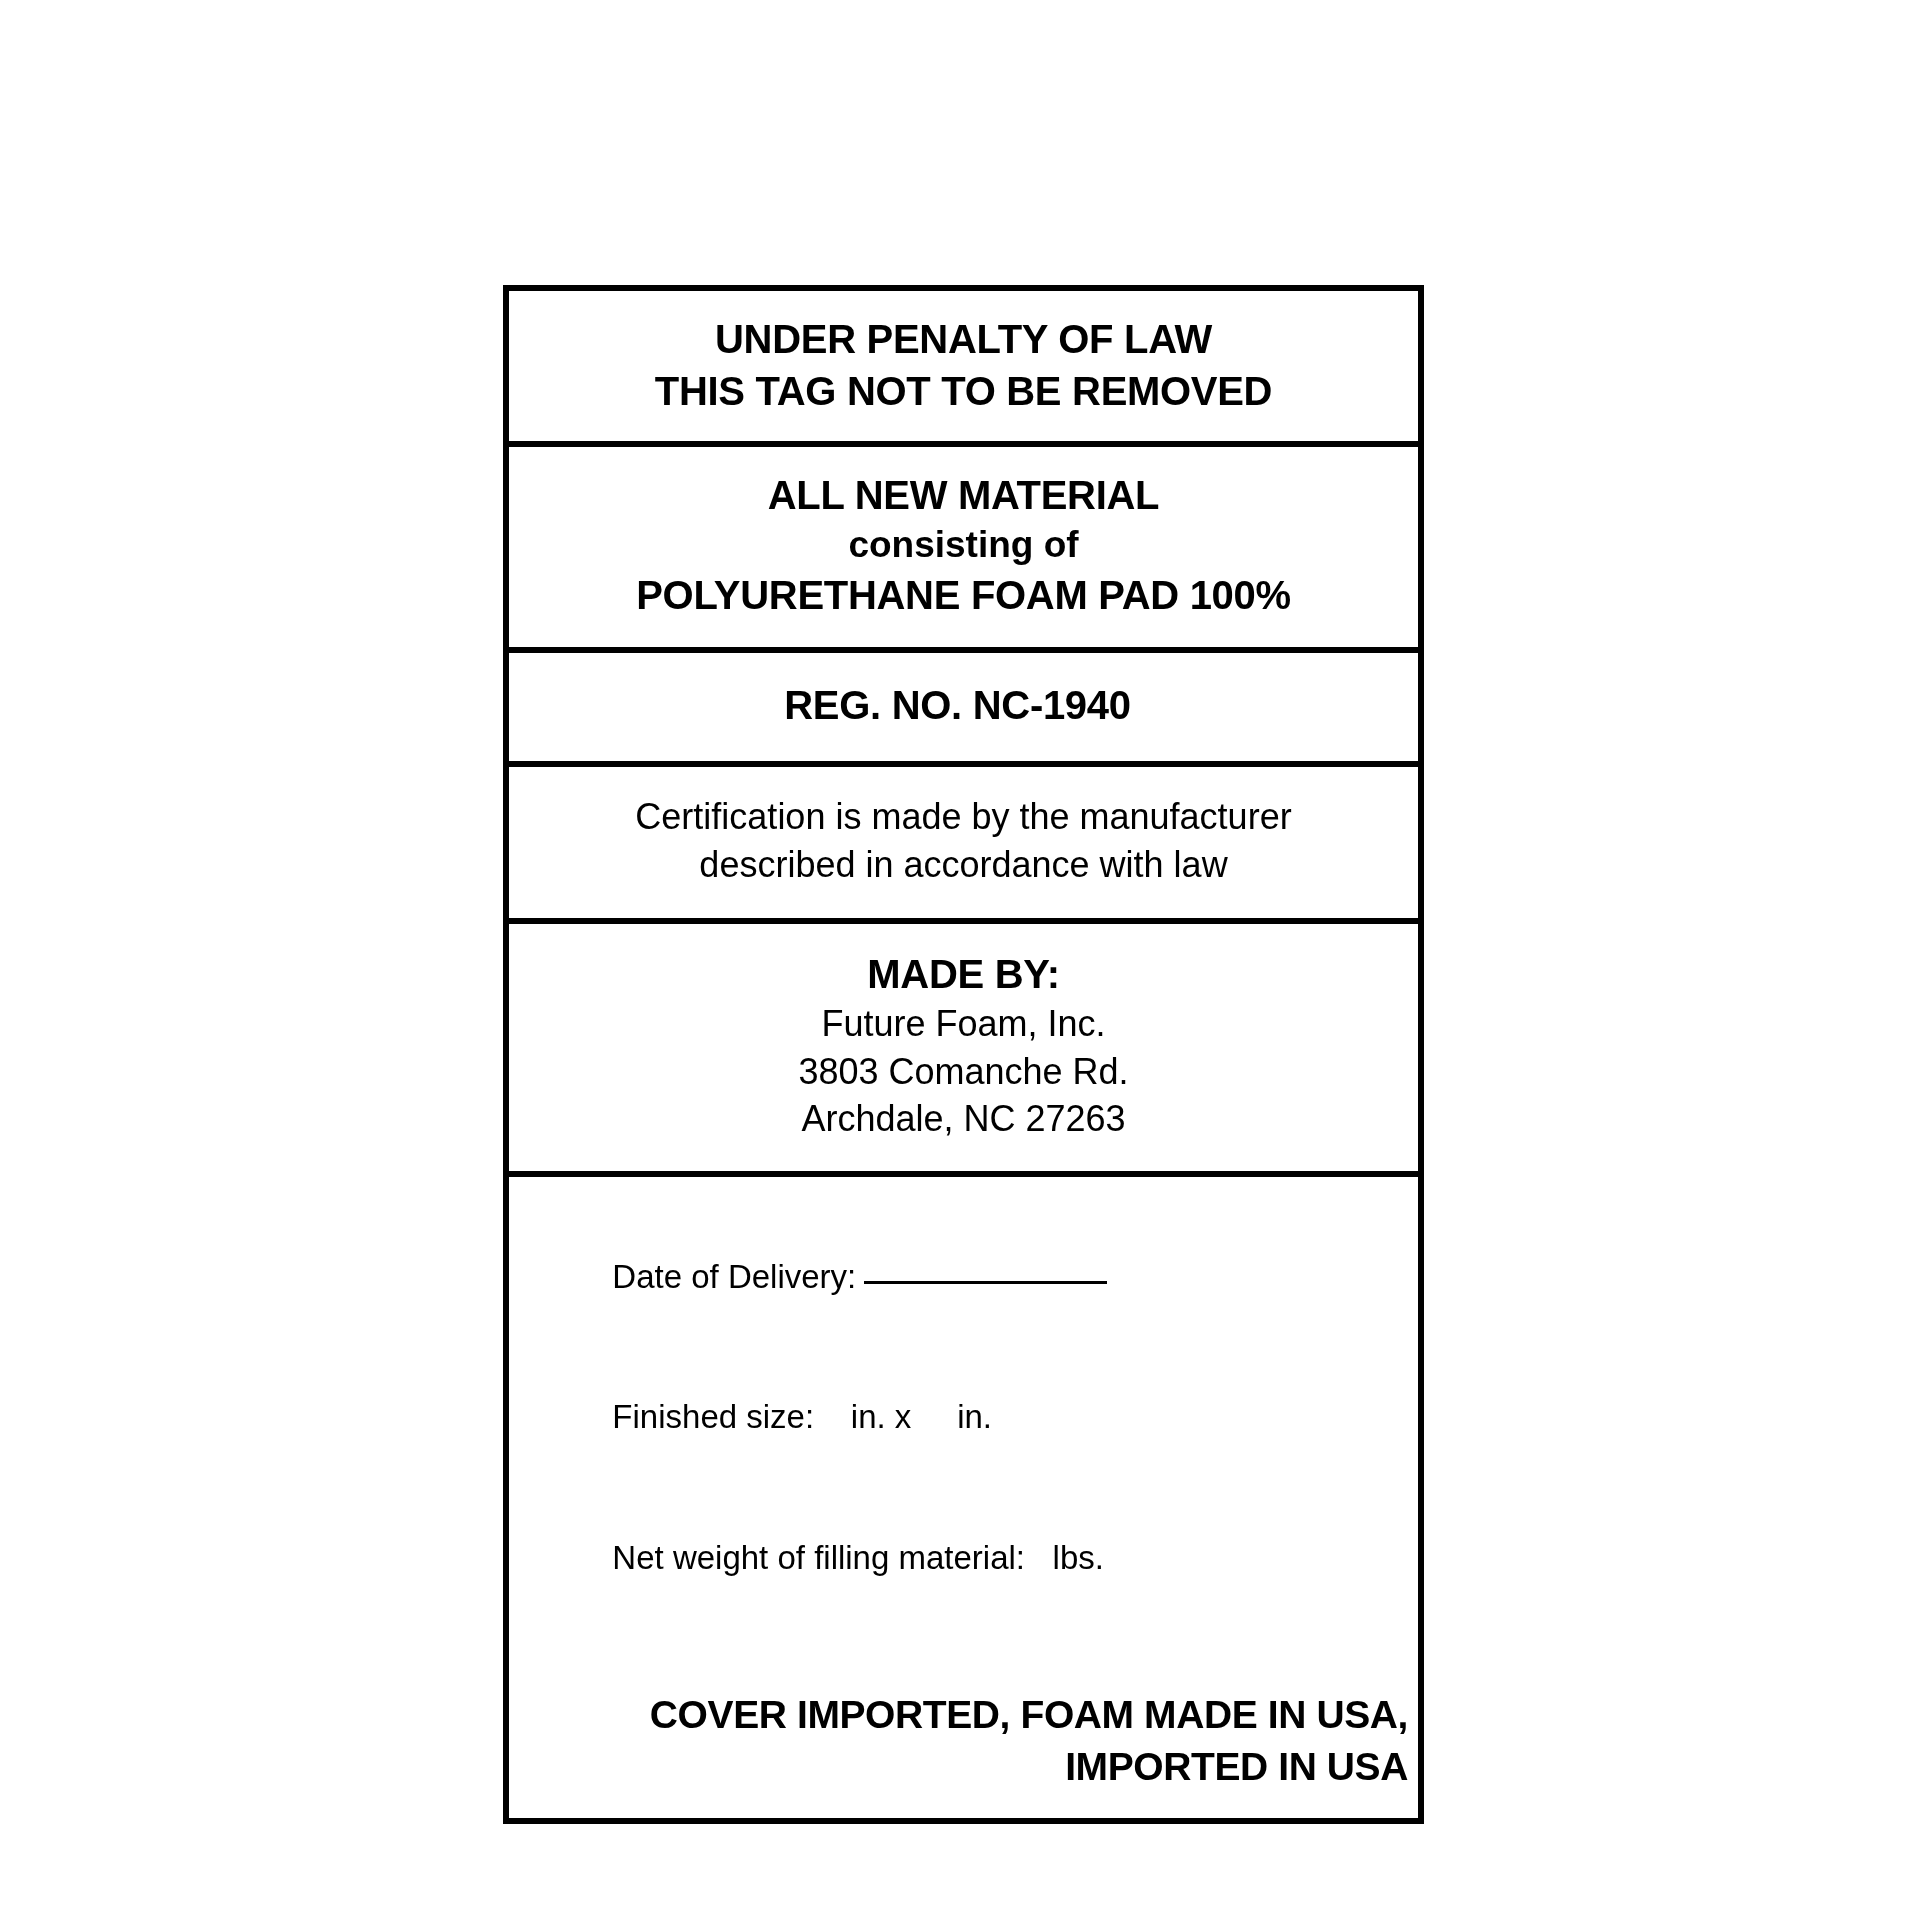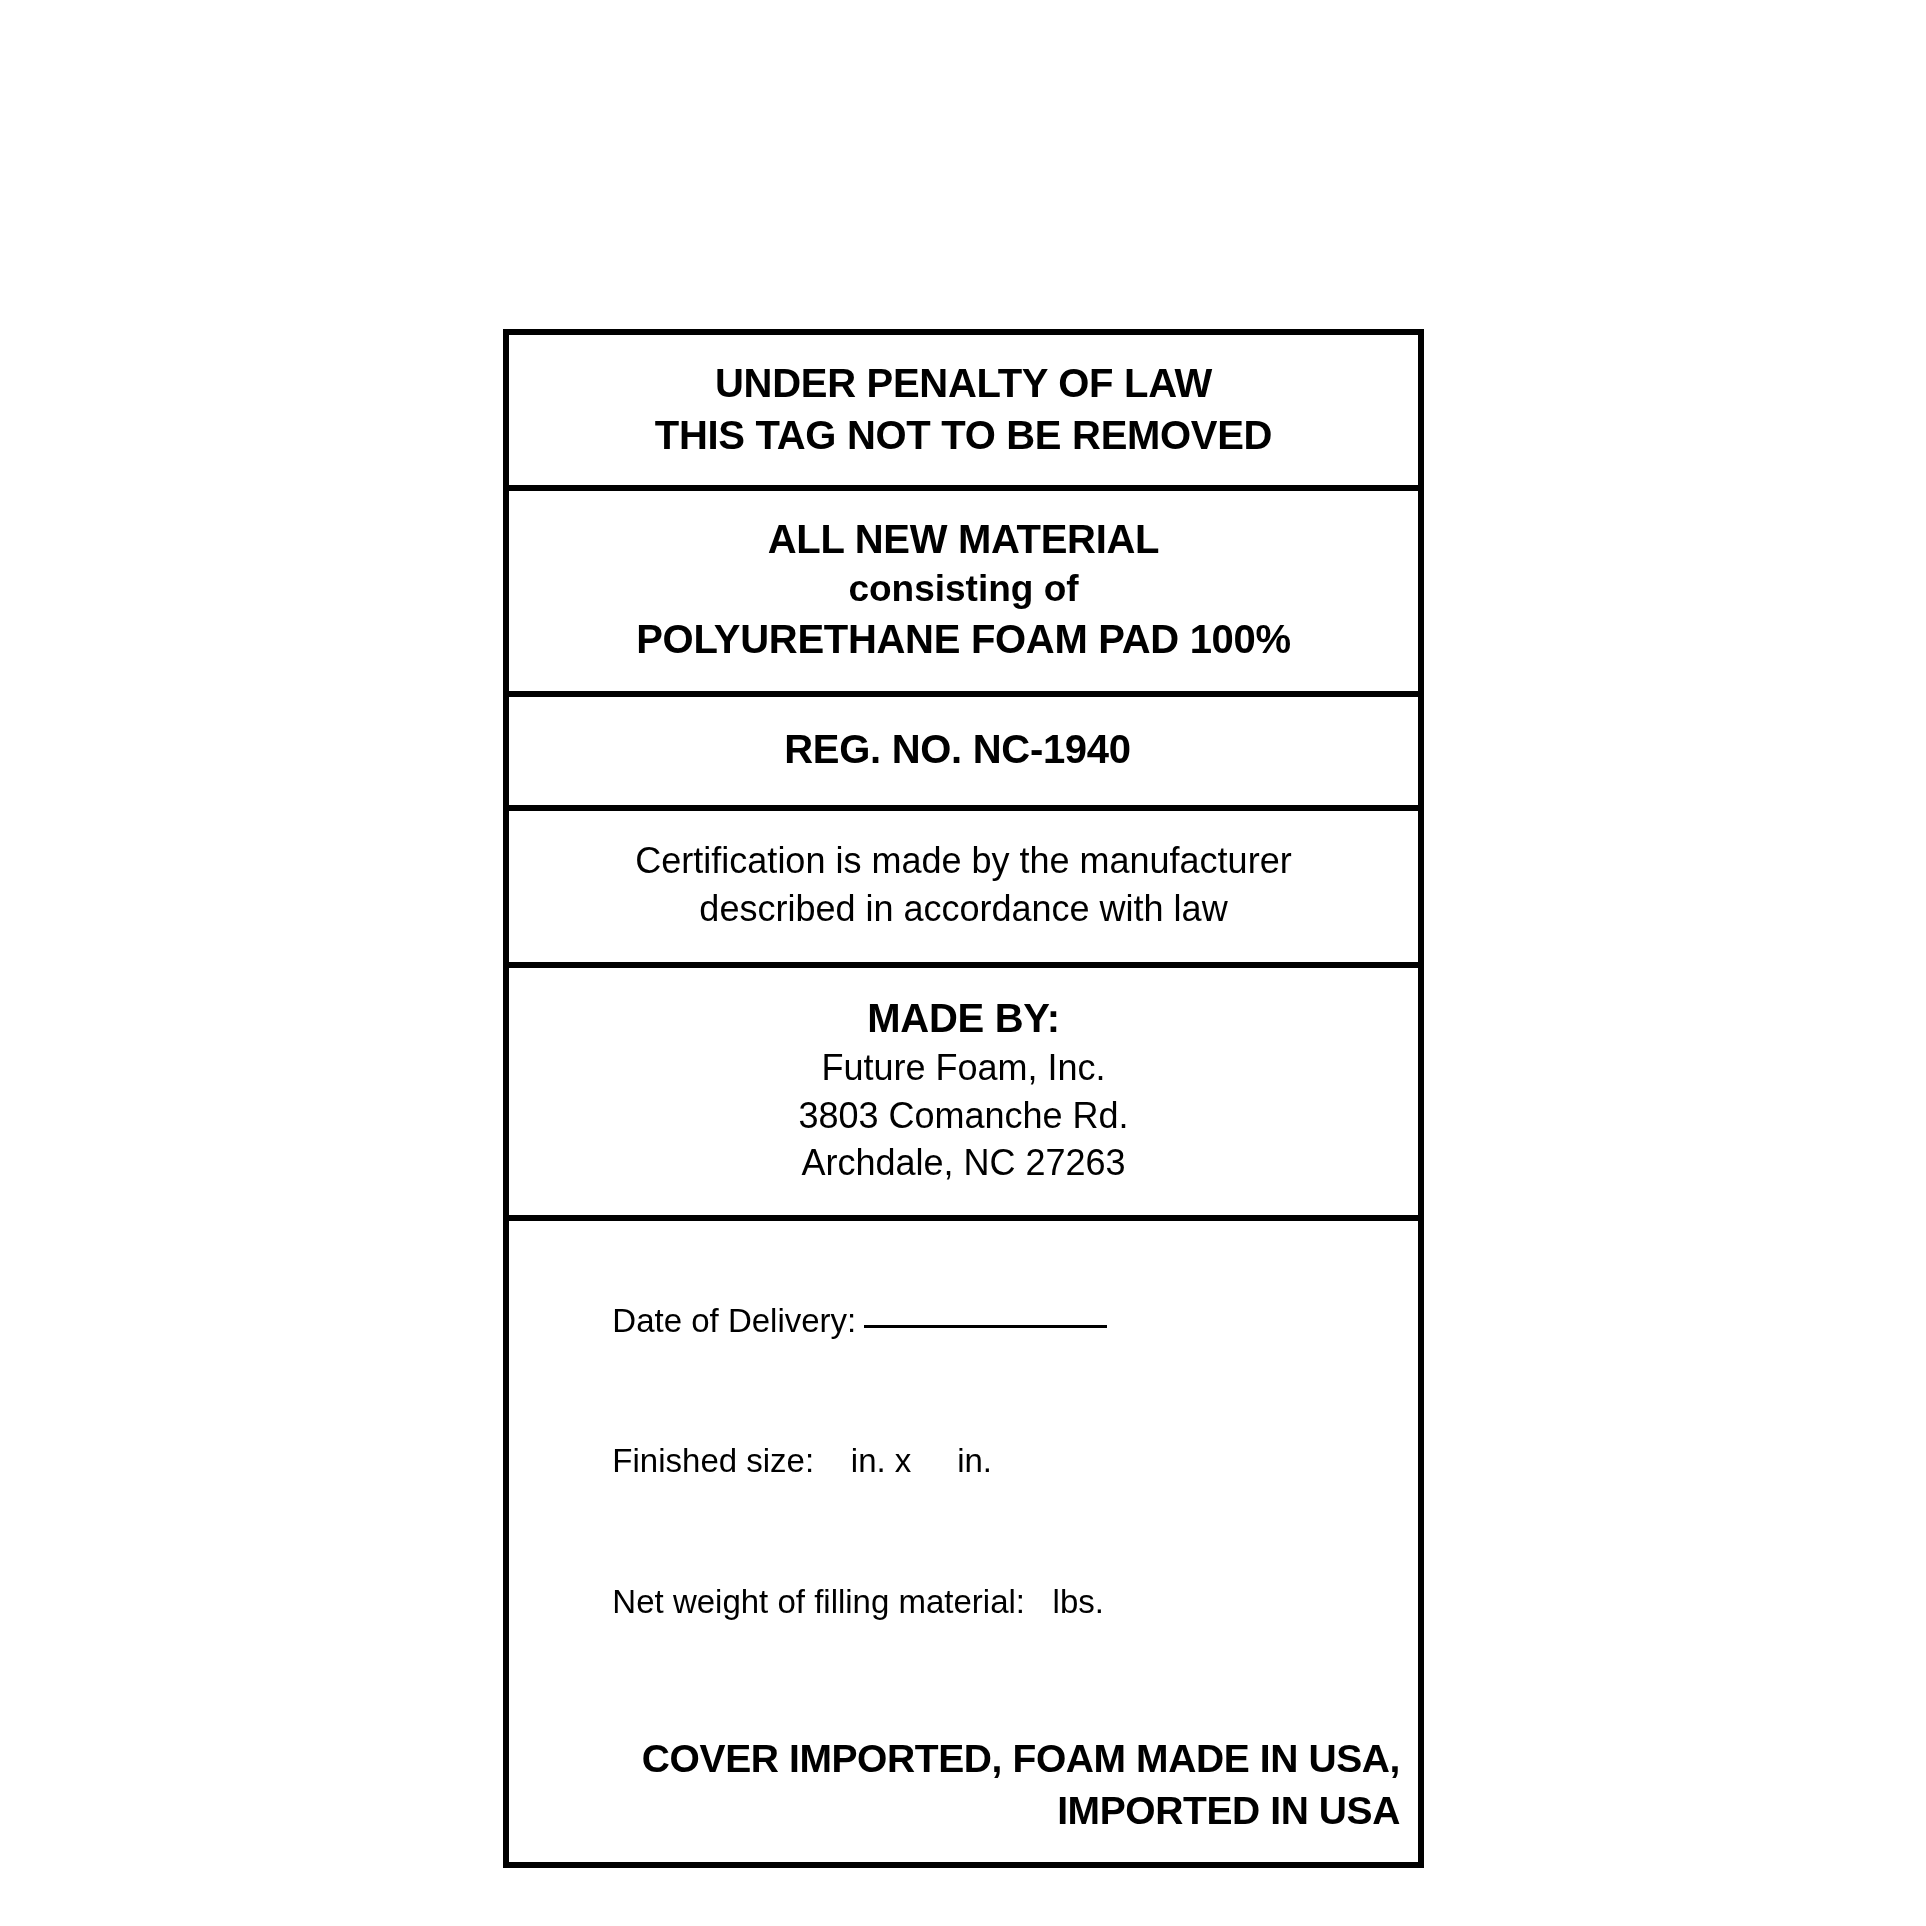--- a/index.html
+++ b/index.html
@@ -11,21 +11,20 @@
     width: 1927px;
     height: 1927px;
     font-family: "Liberation Sans", sans-serif;
     color: #000000;
     position: relative;
   }
   .page {
     width: 1927px;
     height: 1728px;
     position: relative;
-    margin-top: 44px;
   }
   .tag {
     position: absolute;
     left: 503px;
     top: 285px;
     width: 921px;
     border: 6px solid #000;
     box-sizing: border-box;
     background: #fff;
   }
@@ -66,21 +65,21 @@
 
   
   #sec-cert { padding: 26px 20px 30px 20px; }
 
   
   #sec-madeby { padding: 24px 20px 28px 20px; }
 
   
   #sec-bottom {
     text-align: left;
-    padding: 30px 12px 26px 0;
+    padding: 30px 4px 26px 0;
     border-radius: 10px;
   }
   .field-row {
     font-size: 33px;
     line-height: 1.42;
     padding-left: 30px;
     white-space: pre;
   }
   .blank-line {
     display: inline-block;

